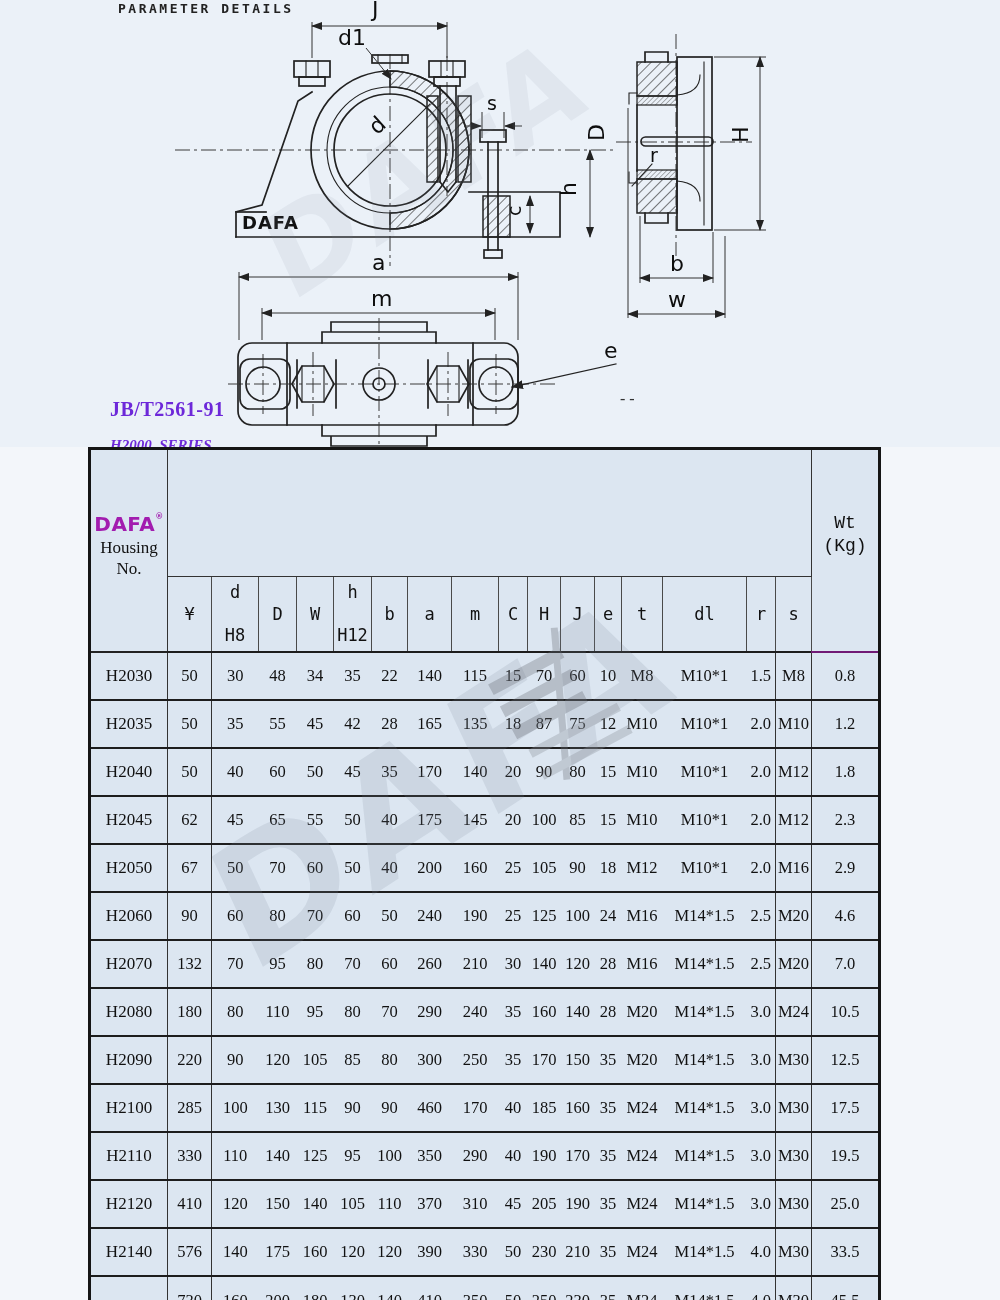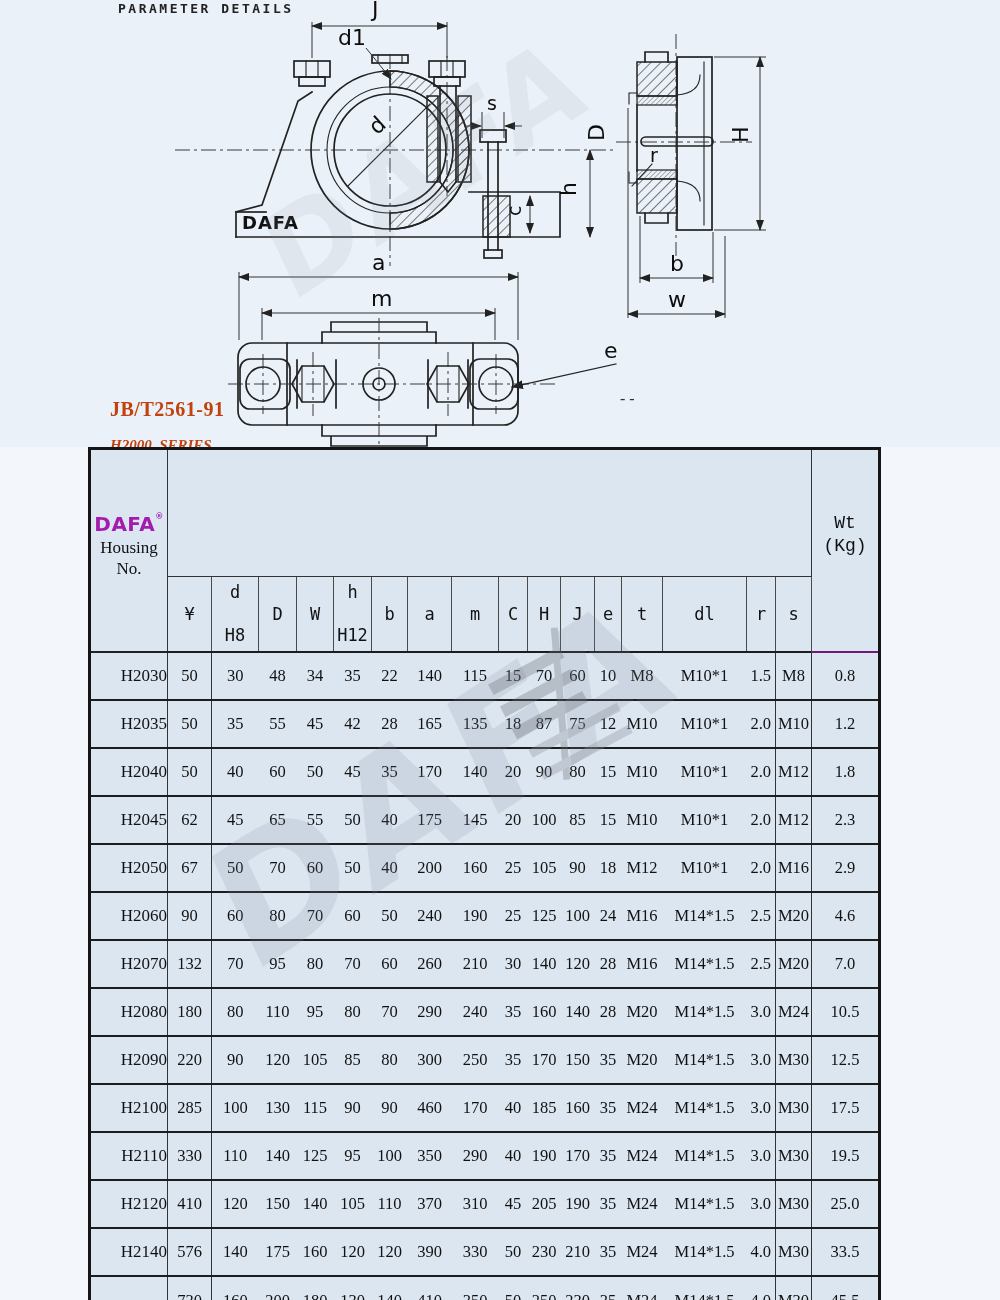--- a/index.html
+++ b/index.html
@@ -1,21 +1,21 @@
 <!DOCTYPE html>
 <html><head>
 <meta charset="utf-8">
 <style>
   html,body{margin:0;padding:0;background:#f6f8fb;}
   .sheet{position:relative;width:1000px;height:1300px;overflow:hidden;
          background:#f3f6fa;font-family:"Liberation Serif",serif;}
   .top-area{position:absolute;left:0;top:0;width:1000px;height:447px;background:#ebf1f8;}
   .page-title{position:absolute;left:118px;top:1px;font-family:"DejaVu Sans Mono",monospace;
               font-size:13px;font-weight:600;letter-spacing:2.5px;color:#222;}
-  .std-block{position:absolute;left:110px;top:398px;color:#c2410c;}
+  .std-block{position:absolute;left:110px;top:398px;color:#6d28d9;}
   .std-no{font-size:20px;font-weight:600;letter-spacing:0.5px;}
   .std-series{font-size:15px;font-style:italic;font-weight:600;white-space:pre;margin-top:16px;}
   svg.drawings{position:absolute;left:0;top:0;}
 
   
   .wm{position:absolute;z-index:6;pointer-events:none;font-family:"DejaVu Sans",sans-serif;
       font-weight:800;transform-origin:left top;}
   .wm1{left:185px;top:835px;font-size:165px;letter-spacing:8px;color:rgba(125,138,155,0.17);
        transform:rotate(-33deg) skewX(-8deg);}
   .wm2{left:245px;top:205px;font-size:115px;letter-spacing:6px;color:rgba(125,138,155,0.10);
@@ -33,21 +33,21 @@
   .brand sup{font-size:8px;vertical-align:top;}
   .hname{font-size:17px;font-weight:400;}
   th.band{border-bottom:1.6px solid #333;border-right:1.6px solid #333;}
   th.wt-h{border-bottom:2px solid #701a75;vertical-align:top;font-family:Liberation Mono, monospace;}
   .wt-inner{padding-top:62px;font-size:18px;line-height:1.3;text-align:center;font-weight:400;}
   tr.subrow th{border:1.4px solid #4a4a4a;border-top:none;font-weight:400;
       font-family:"DejaVu Sans Mono",monospace;font-size:17px;vertical-align:middle;}
   tr.subrow th .sub2{display:flex;flex-direction:column;justify-content:space-between;height:63px;padding:4px 0;}
   tbody td{border-top:2px solid #1d1d1d;height:46px;vertical-align:middle;text-align:center;
       font-size:16.5px;padding-bottom:9px;}
-  tbody td.housing{text-align:right;font-size:17px;border-right:1.6px solid #333;}
+  tbody td.housing{text-align:center;font-size:17px;border-right:1.6px solid #333;}
   tbody td.c0{border-right:1.6px solid #333;}
   tbody td.c15{border-left:1.6px solid #333;border-right:1.6px solid #333;}
   tbody tr:last-child td.housing{vertical-align:bottom;text-align:left;padding:0 0 3px 3px;}
 
   
   .ln{stroke:#222;stroke-width:1.7;fill:none;stroke-linecap:square;}
   .thin{stroke-width:1.1;}
   .cl{stroke:#3a3a3a;stroke-width:1;stroke-dasharray:15 4 3 4;fill:none;}
   .xln{stroke:#333;stroke-width:1;fill:none;}
   .hatched{fill:url(#hat);stroke:#222;stroke-width:1.5;}

